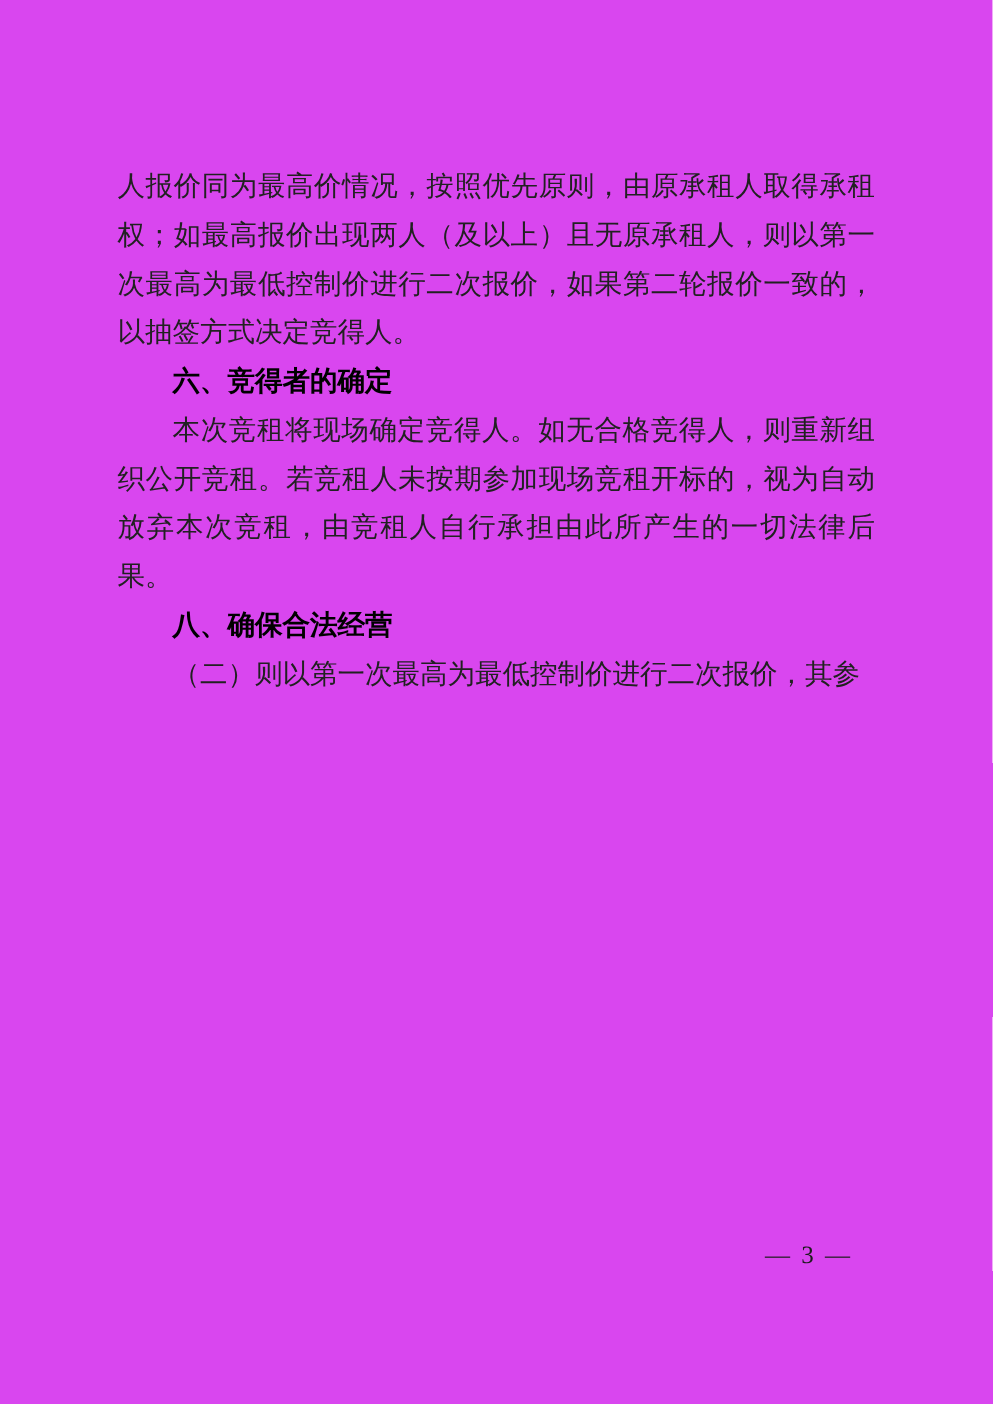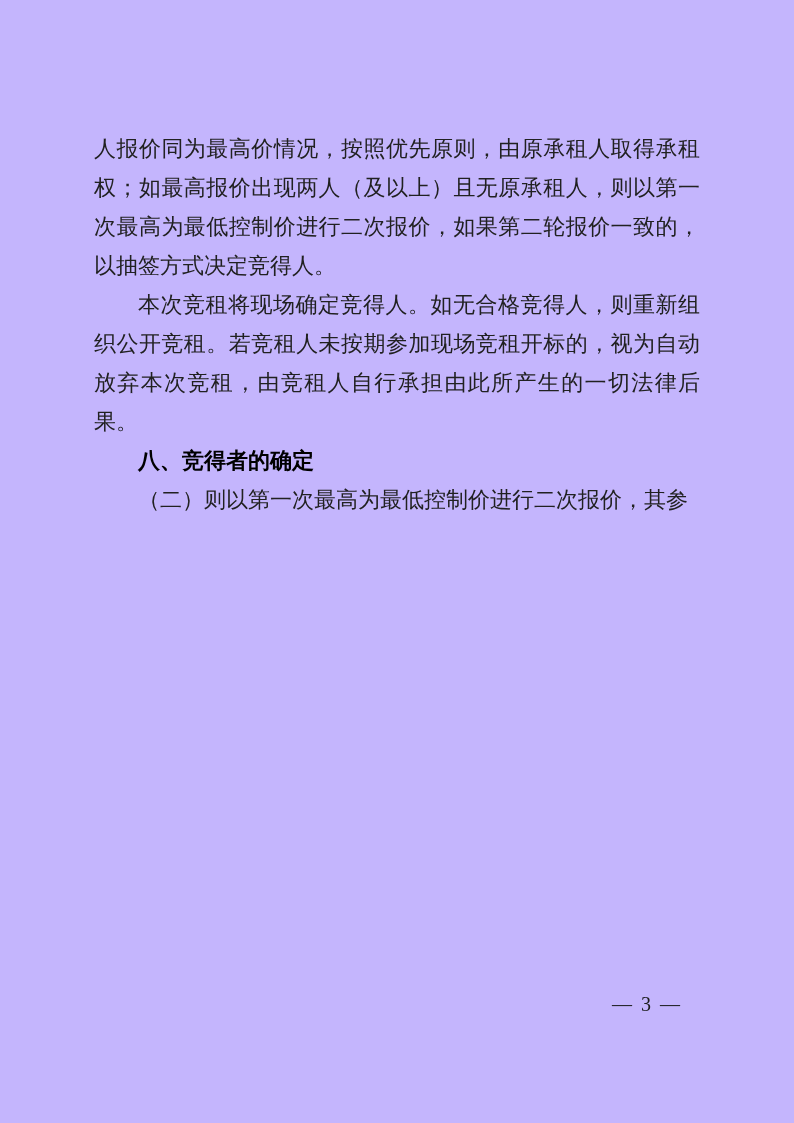--- a/index.html
+++ b/index.html
@@ -5,21 +5,21 @@
   html, body {
     margin: 0;
     padding: 0;
     background: #ffffff;
   }
   .page {
     position: relative;
     width: 794px;
     height: 1123px;
     margin: 0 auto;
-    background: #c4b5fd;
+    background: #d946ef;
     overflow: hidden;
     font-family: "Liberation Serif", serif;
     color: #212121;
   }
   .doc-body {
     position: absolute;
     top: 129px;
     left: 94px;
     width: 606px;
   }
@@ -54,19 +54,20 @@
     color: #1c1c1c;
     font-family: "Liberation Serif", serif;
   }
 </style>
 </head>
 <body>
 
 <div class="page">
   <div class="doc-body">
     <p class="para-continuation">人报价同为最高价情况，按照优先原则，由原承租人取得承租权；如最高报价出现两人（及以上）且无原承租人，则以第一次最高为最低控制价进行二次报价，如果第二轮报价一致的，以抽签方式决定竞得人。</p>
+    <p class="heading">六、竞得者的确定</p>
     <p class="para">本次竞租将现场确定竞得人。如无合格竞得人，则重新组织公开竞租。若竞租人未按期参加现场竞租开标的，视为自动放弃本次竞租，由竞租人自行承担由此所产生的一切法律后果。</p>
-    <p class="heading">八、竞得者的确定</p>
+    <p class="heading">八、确保合法经营</p>
     <p class="para">（二）则以第一次最高为最低控制价进行二次报价，其参</p>
   </div>
 
   <div class="page-number">— 3 —</div>
 </div>
 
 </body></html>

